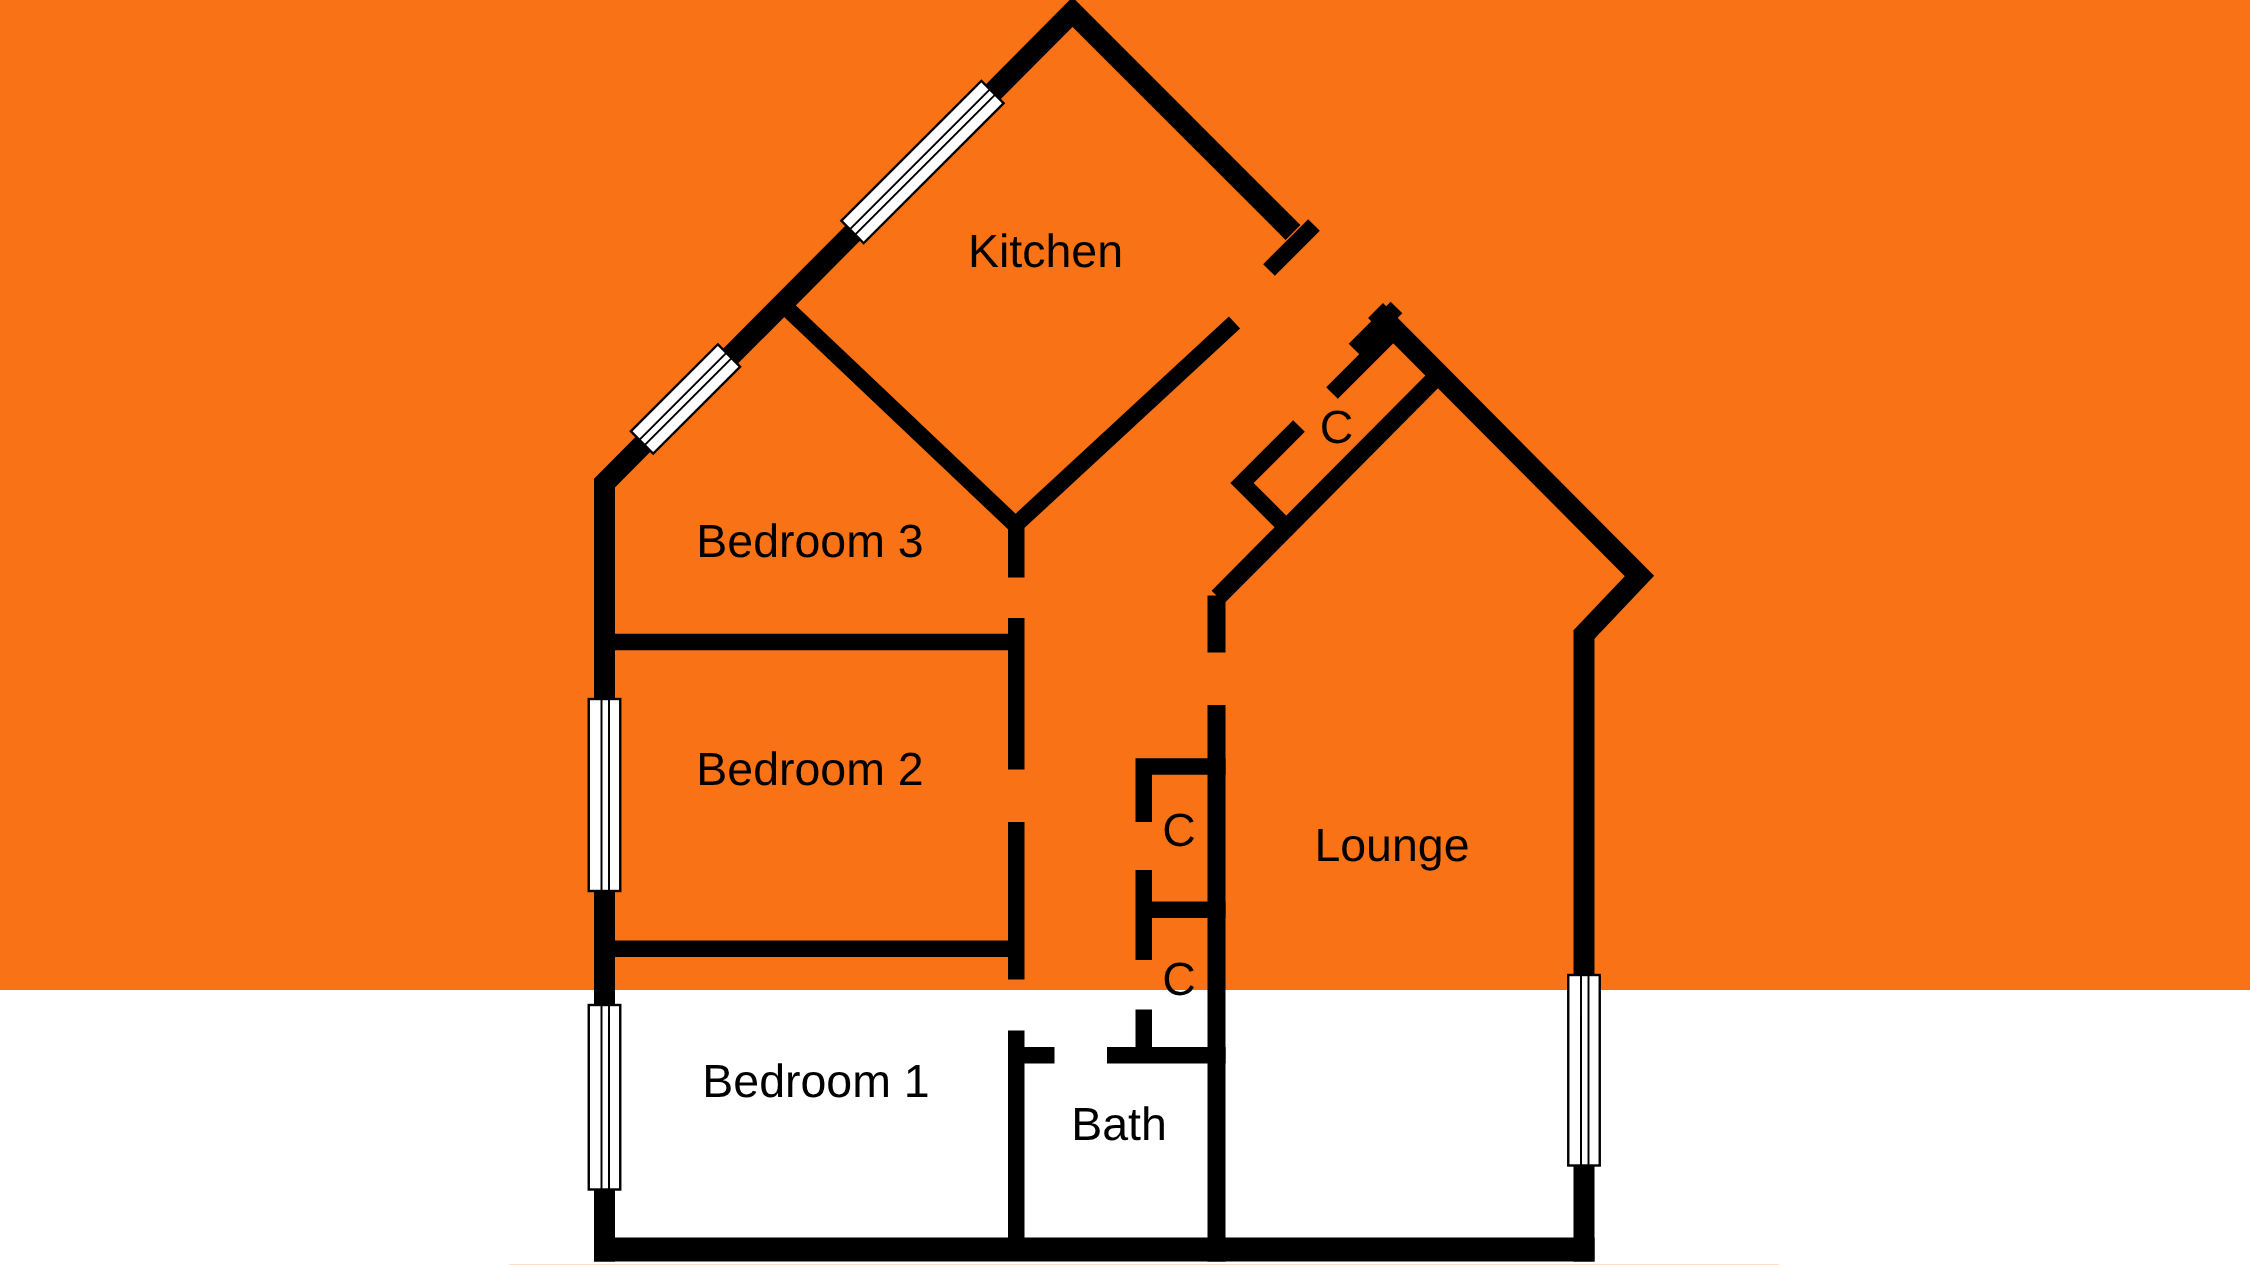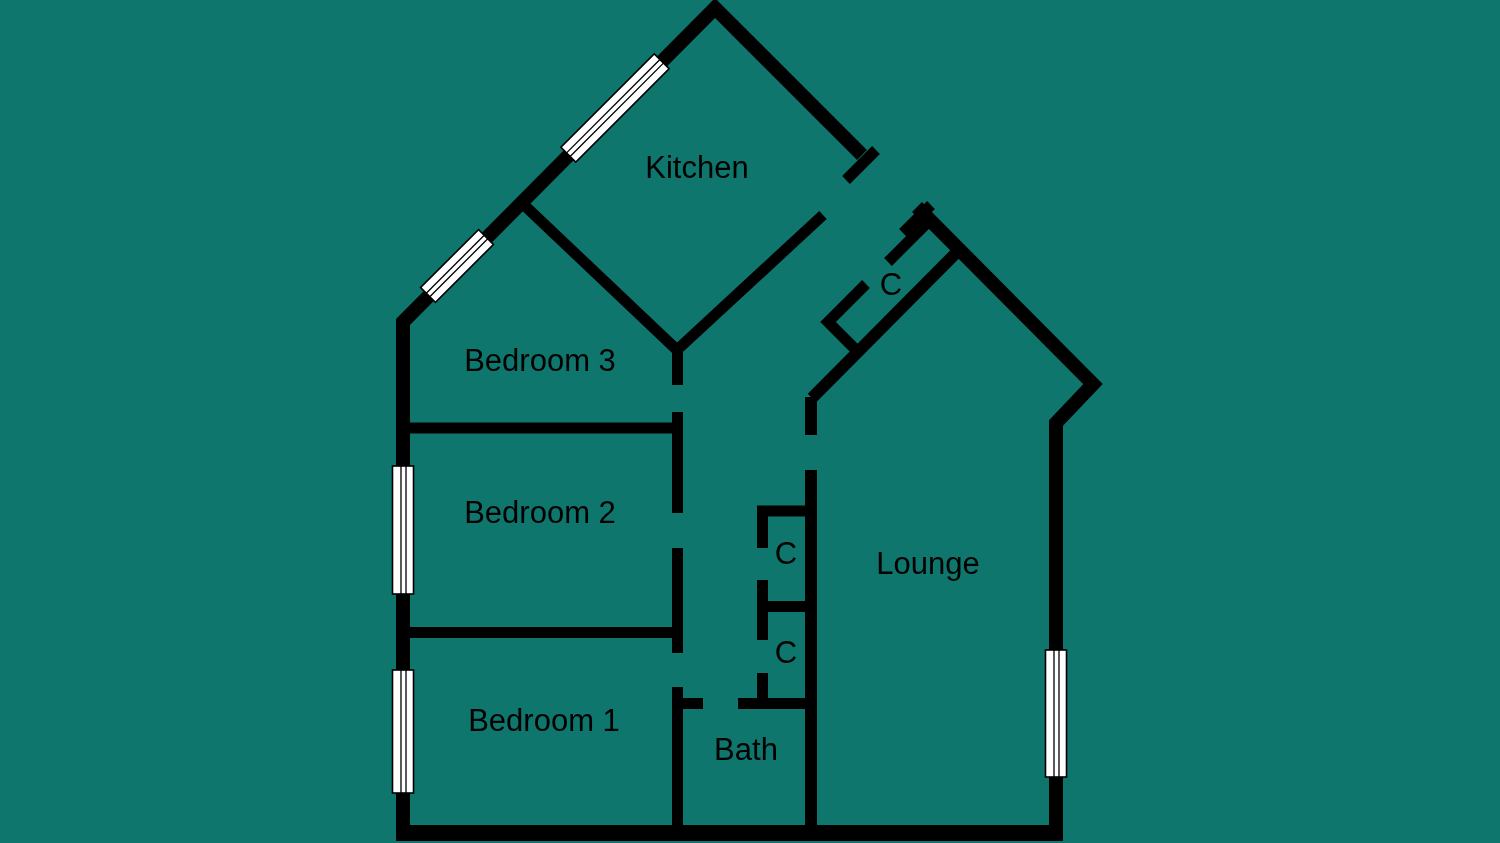--- a/index.html
+++ b/index.html
@@ -6,22 +6,22 @@
     margin: 0;
     padding: 0;
     background: #ffffff;
     width: 1500px;
     height: 843px;
     overflow: hidden;
   }
   .canvas {
     position: relative;
     width: 1500px;
-    height: 843px;
-    background: #0f766e;
+    height: 660px;
+    background: #f97316;
     font-family: "Liberation Sans", sans-serif;
   }
   svg { display: block; }
   .wall {
     fill: none;
     stroke: #000000;
     stroke-linecap: butt;
     stroke-linejoin: miter;
   }
   .wall-ext  { stroke-width: 14px; }

